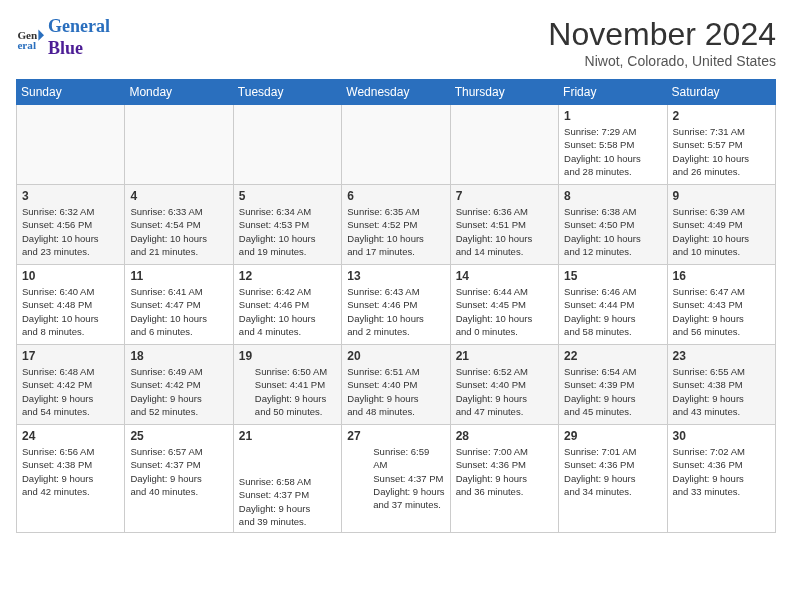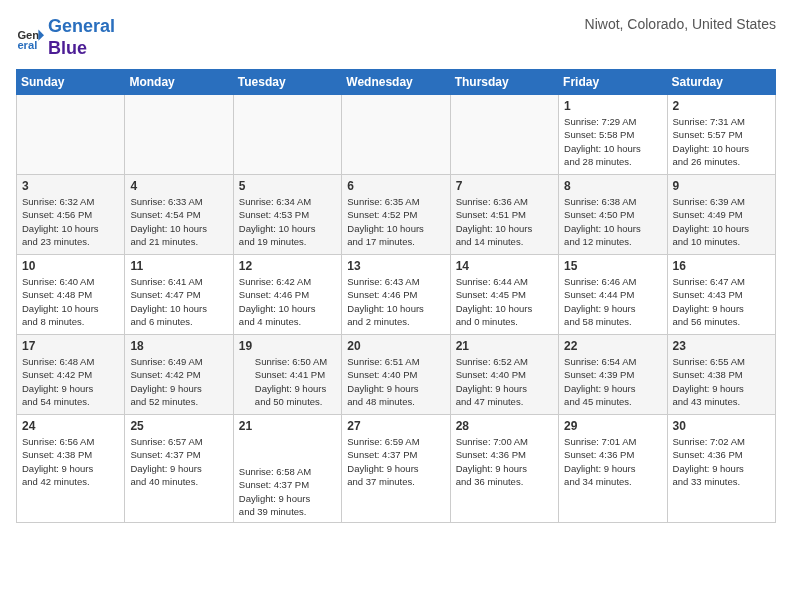--- a/index.html
+++ b/index.html
@@ -13,20 +13,21 @@
     .header {
       display: flex;
       align-items: flex-start;
       justify-content: space-between;
       margin-bottom: 10px;
     }
     .logo {
       display: flex;
       align-items: center;
       gap: 4px;
+      font-family: Liberation Serif, serif;
     }
     .logo-text {
       font-size: 18px;
       font-weight: bold;
       color: #333;
       line-height: 1.2;
     }
     .logo-text span {
       color: #2a6fbe;
     }
@@ -48,21 +49,21 @@
     }
     table {
       width: 100%;
       border-collapse: collapse;
       table-layout: fixed;
     }
     thead tr th {
       background-color: #2a6fbe;
       color: #fff;
       font-size: 12px;
-      font-weight: bold;
+      font-weight: normal;
       padding: 5px 4px;
       text-align: left;
       border: 1px solid #2a6fbe;
     }
     tbody tr td {
       border: 1px solid #ccc;
       vertical-align: top;
       padding: 4px 5px;
       font-size: 10px;
       color: #333;
@@ -100,20 +101,21 @@
       <polygon points="32,8 40,16 32,24" fill="#2a6fbe"></polygon>
     </svg>
     <div>
       <div class="logo-text">
         <span>General</span><br>
         <span style="color:#4c1d95">Blue</span>
       </div>
     </div>
   </div>
   <div class="title-block">
+    <div class="month-title">November 2024</div>
     <div class="location">Niwot, Colorado, United States</div>
   </div>
 </div>
 
 <table>
   <thead>
     <tr id="thead-row">
     <th>Sunday</th>
         <th>Monday</th>
         <th>Tuesday</th>
@@ -315,21 +317,21 @@
         </td>
         <td>
           <span class="day-number">21</span>
           <div class="day-info" style="white-space: pre-line; margin-top: 32px;">Sunrise: 6:58 AM
 Sunset: 4:37 PM
 Daylight: 9 hours
 and 39 minutes.</div>
         </td>
         <td>
           <span class="day-number">27</span>
-          <div class="day-info" style="white-space: pre-line;">Sunrise: 6:59 AM
+          <div class="day-info" style="white-space: pre-line; margin-left: 26px;">Sunrise: 6:59 AM
 Sunset: 4:37 PM
 Daylight: 9 hours
 and 37 minutes.</div>
         </td>
         <td>
           <span class="day-number">28</span>
           <div class="day-info" style="white-space: pre-line;">Sunrise: 7:00 AM
 Sunset: 4:36 PM
 Daylight: 9 hours
 and 36 minutes.</div>

